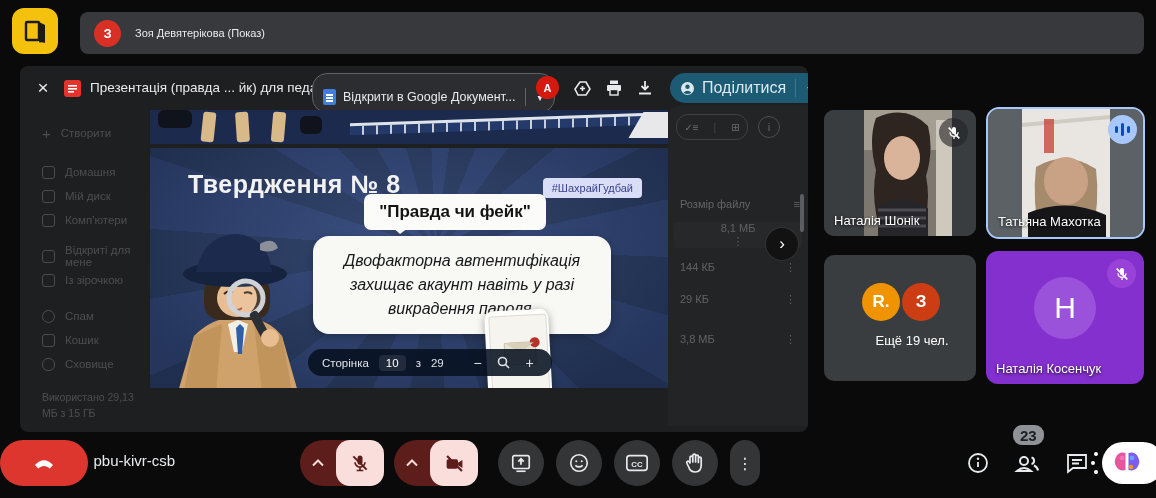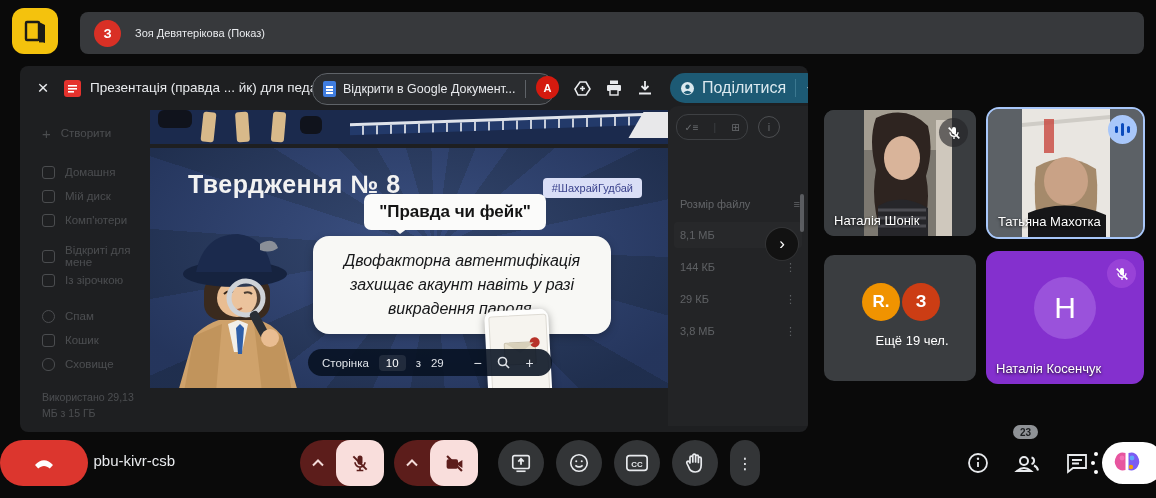--- a/index.html
+++ b/index.html
@@ -21,21 +21,21 @@
     display:flex;align-items:center;justify-content:center;font-size:13px;font-weight:bold;}
   .presenter-name{color:#e8eaed;font-size:11px;font-weight:500;}
 
   
   .shared{left:20px;top:66px;width:788px;height:366px;background:#1e1f21;border-radius:8px;overflow:hidden;}
   .tb-close{left:12px;top:11px;width:22px;height:22px;color:#e8eaed;font-size:19px;line-height:22px;text-align:center;cursor:default;}
   .tb-pdficon{left:44px;top:14px;width:17px;height:17px;border-radius:3px;background:#e5322d;
     display:flex;align-items:center;justify-content:center;}
   .tb-filename{left:70px;top:14px;color:#e8eaed;font-size:13.5px;white-space:nowrap;}
   .open-pill{left:292px;top:7px;height:30px;border-radius:15px;background:#2b2d30;border:1px solid #5f6368;
-    display:flex;align-items:center;padding:0 8px 0 10px;gap:7px;}
+    display:flex;align-items:center;padding:8px 8px 0 10px;gap:7px;}
   .open-pill .doc{width:13px;height:16px;background:#3f7de0;border-radius:2px;position:relative;}
   .open-pill .doc:after{content:"";position:absolute;left:3px;top:5px;width:7px;height:1.5px;background:#fff;box-shadow:0 3px 0 #fff,0 6px 0 #fff;}
   .open-label{color:#e8eaed;font-size:12.5px;white-space:nowrap;}
   .open-divider{width:1px;height:18px;background:#5f6368;margin-left:3px;}
   .caret{color:#e8eaed;font-size:10px;padding:0 4px;}
   .tb-icon{top:10px;width:24px;height:24px;display:flex;align-items:center;justify-content:center;color:#e8eaed;}
   .acro{left:516px;top:10px;width:23px;height:23px;border-radius:50%;background:#d41a0f;
     display:flex;align-items:center;justify-content:center;color:#fff;font-size:11px;font-weight:bold;}
   .share-pill{left:650px;top:7px;height:30px;border-radius:15px;background:#1d5a74;
     display:flex;align-items:center;padding:0 6px 0 10px;gap:7px;}
@@ -51,21 +51,21 @@
 
   
   .file-panel{left:648px;top:40px;width:140px;height:320px;background:#242527;border-radius:10px 0 0 0;opacity:0.9;}
   .view-toggle{left:656px;top:48px;width:70px;height:24px;border:1px solid #5f6368;border-radius:12px;
     display:flex;align-items:center;justify-content:space-around;opacity:0.45;color:#bdc1c6;font-size:10px;}
   .view-info{left:738px;top:50px;width:20px;height:20px;border:1.5px solid #8a8d91;border-radius:50%;
     opacity:0.4;color:#bdc1c6;font-size:11px;display:flex;align-items:center;justify-content:center;}
   .file-head{left:660px;top:132px;width:120px;display:flex;justify-content:space-between;opacity:0.4;color:#bdc1c6;font-size:11px;}
   .file-row{left:654px;width:128px;height:26px;display:flex;justify-content:space-between;align-items:center;
     padding:0 6px;box-sizing:border-box;opacity:0.38;color:#bdc1c6;font-size:11px;border-radius:4px;}
-  .file-row.hl{background:rgba(255,255,255,0.05);}
+  .file-row.hl{background:rgba(255,255,255,0.05);flex-direction:column;}
   .scrollbar{left:780px;top:128px;width:4px;height:38px;background:#8a8d91;border-radius:2px;opacity:0.55;}
   .next-btn{left:746px;top:162px;width:32px;height:32px;border-radius:50%;background:#121212;
     color:#fff;display:flex;align-items:center;justify-content:center;font-size:17px;box-shadow:0 0 0 1px rgba(255,255,255,0.06);}
 
   
   .prev-slide{left:130px;top:44px;width:518px;height:34px;background:#1b2a4d;overflow:hidden;}
   .ps-bar{position:absolute;background:#d8b98a;width:13px;height:30px;border-radius:3px;top:2px;}
   .ps-dark{position:absolute;background:#10131c;width:34px;height:18px;border-radius:6px;top:0;}
   .ps-band{position:absolute;left:200px;top:8px;width:300px;height:9px;background:#233a6a;
     border-top:3px solid #dfe3ea;transform:skewY(-2deg);
@@ -125,21 +125,21 @@
     display:flex;align-items:center;justify-content:center;}
   .grp{top:440px;height:46px;border-radius:23px;background:#5c1d1b;display:flex;align-items:center;}
   .grp .chev{width:36px;display:flex;align-items:center;justify-content:center;}
   .grp .mute-sq{width:48px;height:46px;border-radius:14px;background:#f9dedc;
     display:flex;align-items:center;justify-content:center;}
   .dots-pill{top:440px;width:30px;height:46px;border-radius:15px;background:#333537;
     display:flex;align-items:center;justify-content:center;color:#e8eaed;font-size:16px;letter-spacing:0;}
   .end-call{top:440px;width:88px;height:46px;border-radius:23px;background:#dc362e;
     display:flex;align-items:center;justify-content:center;}
   .right-ic{top:448px;width:30px;height:30px;display:flex;align-items:center;justify-content:center;}
-  .count-badge{left:1013px;top:425px;background:#8f9296;color:#1d1f21;font-size:10px;font-weight:bold;
+  .count-badge{left:1013px;top:425px;background:#8f9296;color:#1d1f21;font-size:15px;font-weight:bold;
     padding:1.5px 7px;border-radius:9px;}
   .brain-pill{left:1102px;top:442px;width:62px;height:42px;border-radius:21px;background:#fff;
     display:flex;align-items:center;padding-left:10px;box-sizing:border-box;}
   .hover-dots i{position:absolute;background:#fff;border-radius:50%;}
 </style>
 </head>
 <body>
 
 <div class="abs app-badge">
   <svg width="26" height="26" viewBox="0 0 26 26">
@@ -260,21 +260,21 @@
       <span>⋮</span>
     </div>
   <div class="abs file-row" style="top:188px">
       <span>144 КБ</span>
       <span>⋮</span>
     </div>
   <div class="abs file-row" style="top:220px">
       <span>29 КБ</span>
       <span>⋮</span>
     </div>
-  <div class="abs file-row" style="top:252px">
+  <div class="abs file-row" style="top:260px">
       <span>3,8 МБ</span>
       <span>⋮</span>
     </div>
   <div class="abs scrollbar"></div>
 
   <div class="abs prev-slide">
     <span class="ps-dark" style="left:8px"></span>
     <span class="ps-bar" style="left:52px;transform:rotate(6deg)"></span>
     <span class="ps-bar" style="left:86px;transform:rotate(-4deg)"></span>
     <span class="ps-bar" style="left:122px;transform:rotate(5deg)"></span>

